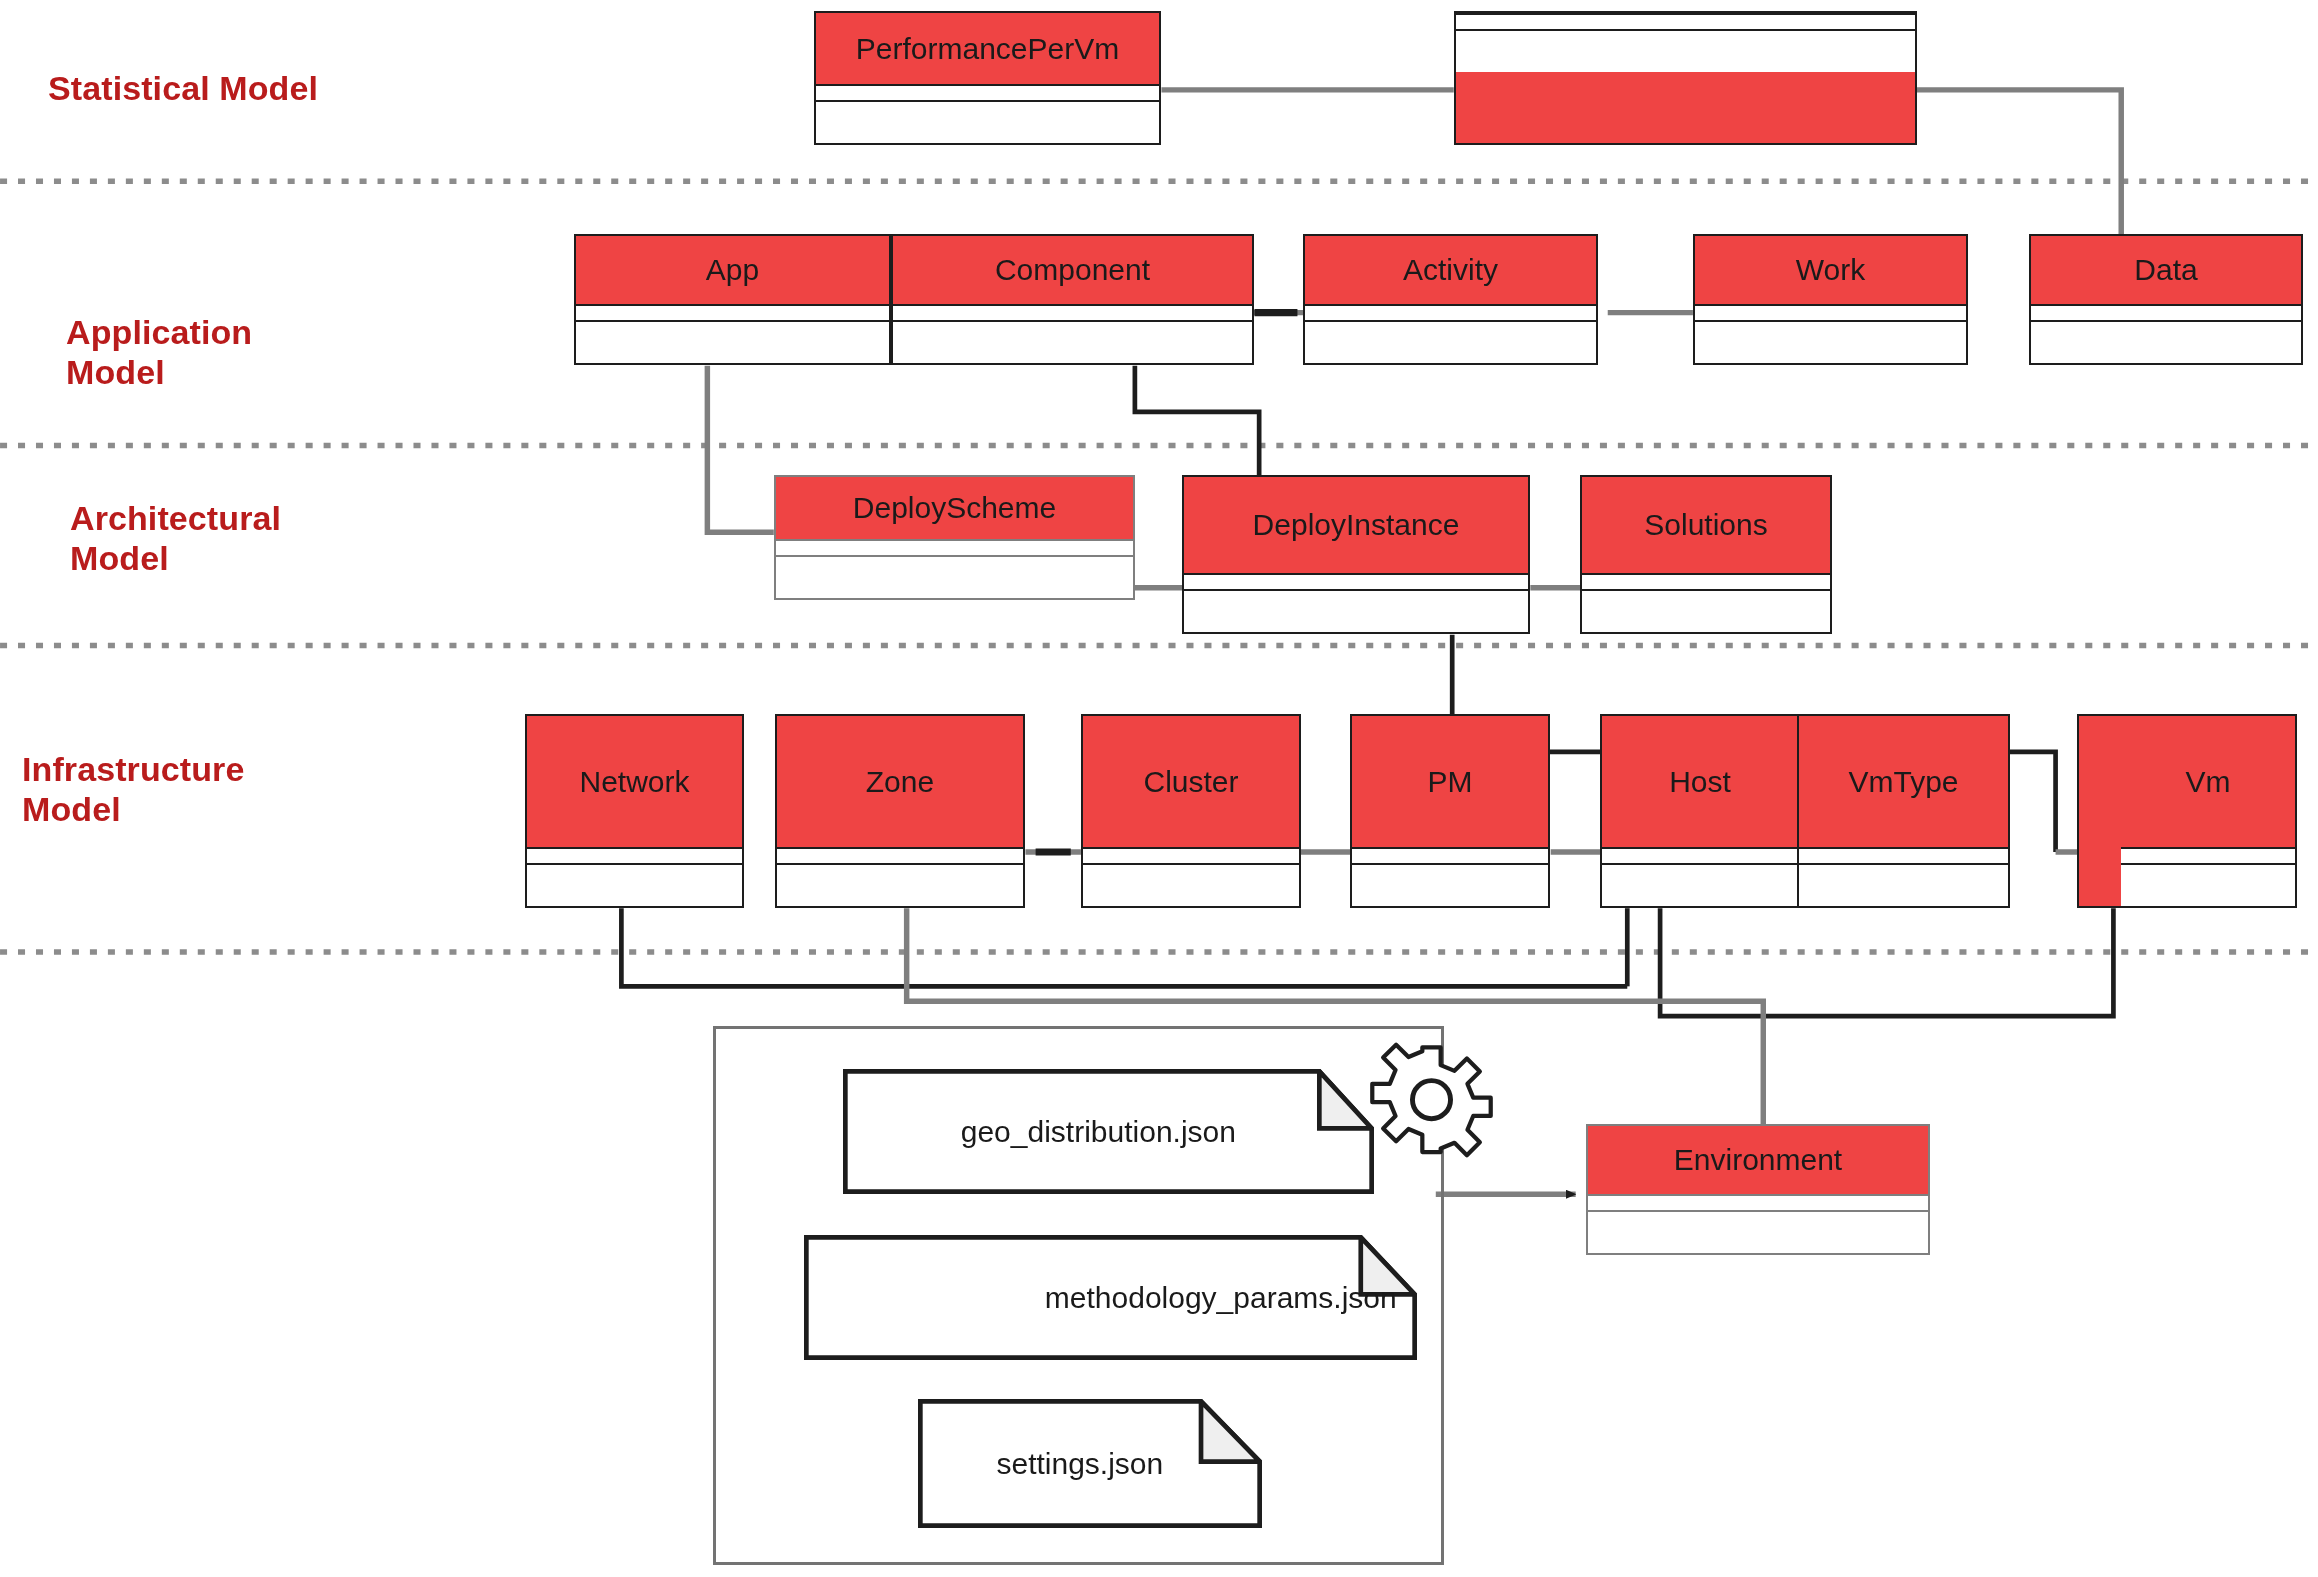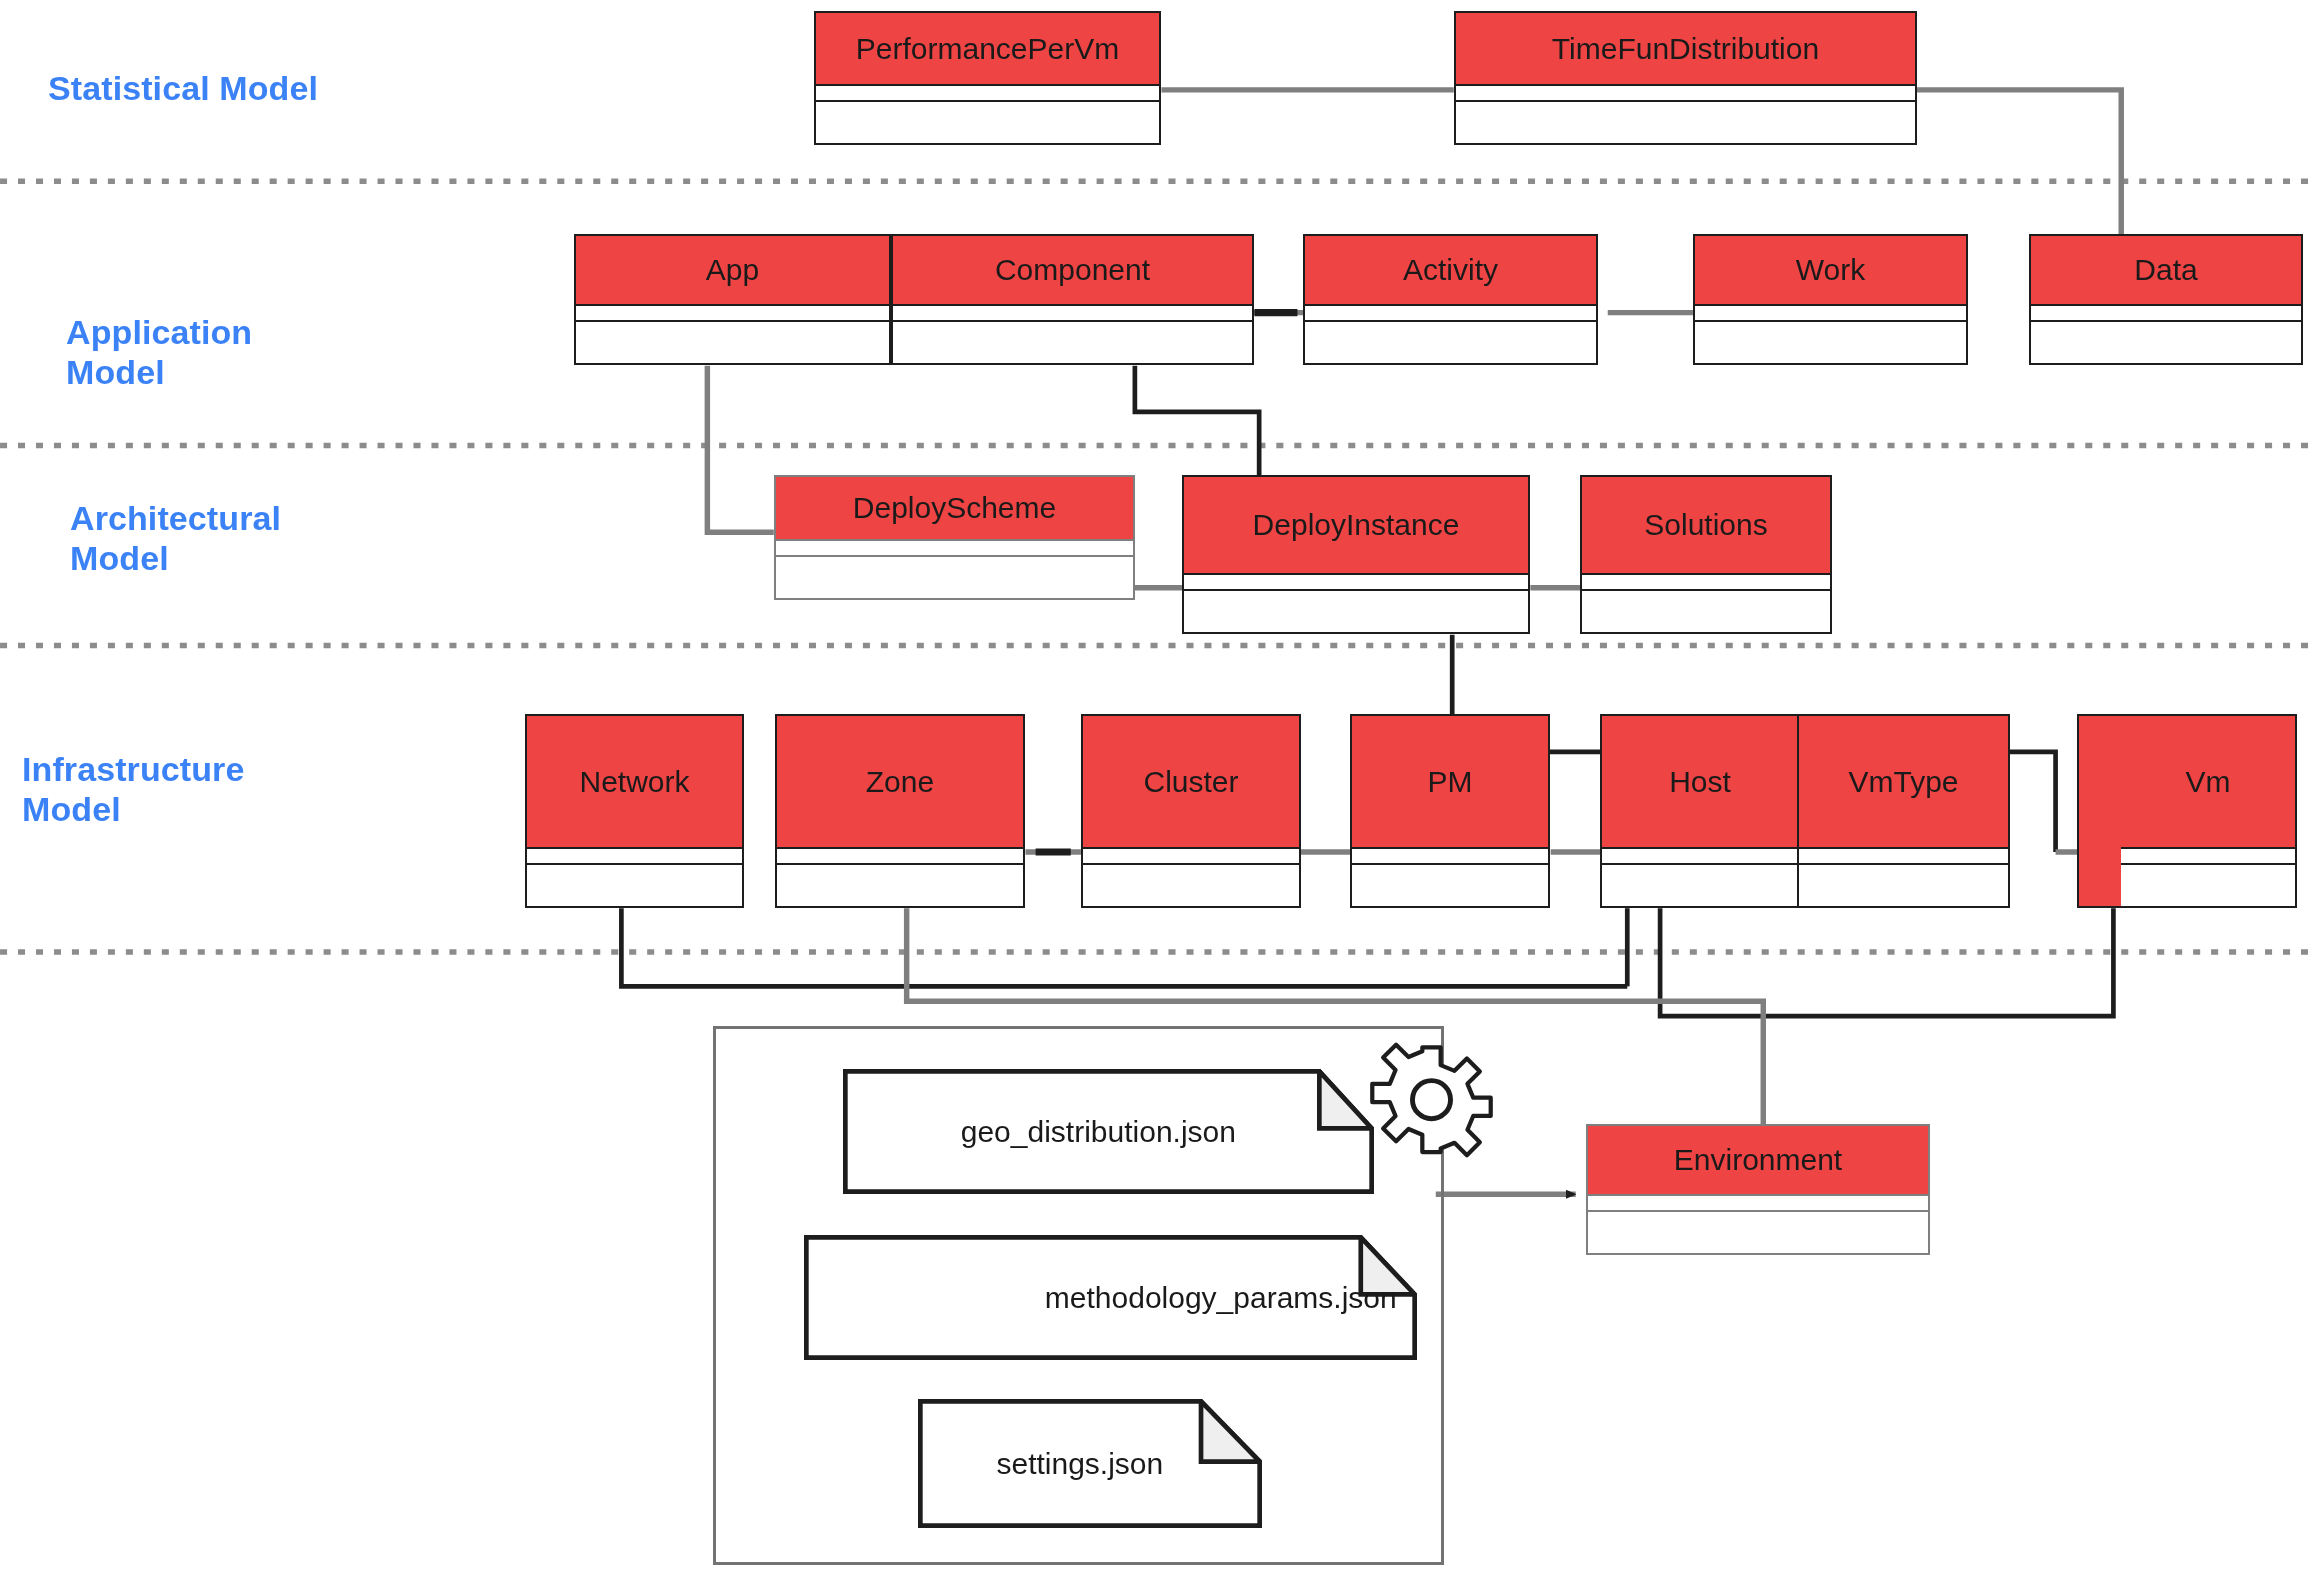--- a/index.html
+++ b/index.html
@@ -26,21 +26,21 @@
     height: 1578px;
     pointer-events: none;
   }
 
   
   .layer-label {
     position: absolute;
     font-weight: bold;
     font-size: 34px;
     line-height: 1.17;
-    color: #3b82f6;
+    color: #b91c1c;
     letter-spacing: 0.1px;
     white-space: pre-line;
   }
 
   
   .uml {
     position: absolute;
     box-sizing: border-box;
     background: #ef4444;
     border: 2.3px solid #1d1d1d;
@@ -195,21 +195,20 @@
   <div class="layer-label" style="left:22px; top:750px;">Infrastructure
 Model</div>
 
   <div class="uml" style="left:814px; top:11px; width:347px; height:134px;">
     <div class="title">PerformancePerVm</div>
     <div class="sep"></div>
     <div class="body"></div>
   </div>
 
   <div class="uml" style="left:1454px; top:11px; width:463px; height:134px;">
-    <div class="title">TimeFunDistribution</div>
     <div class="sep"></div>
     <div class="body"></div>
   </div>
 
   <div class="uml" style="left:574px; top:234px; width:317px; height:131px;">
     <div class="title">App</div>
     <div class="sep"></div>
     <div class="body"></div>
   </div>
 

